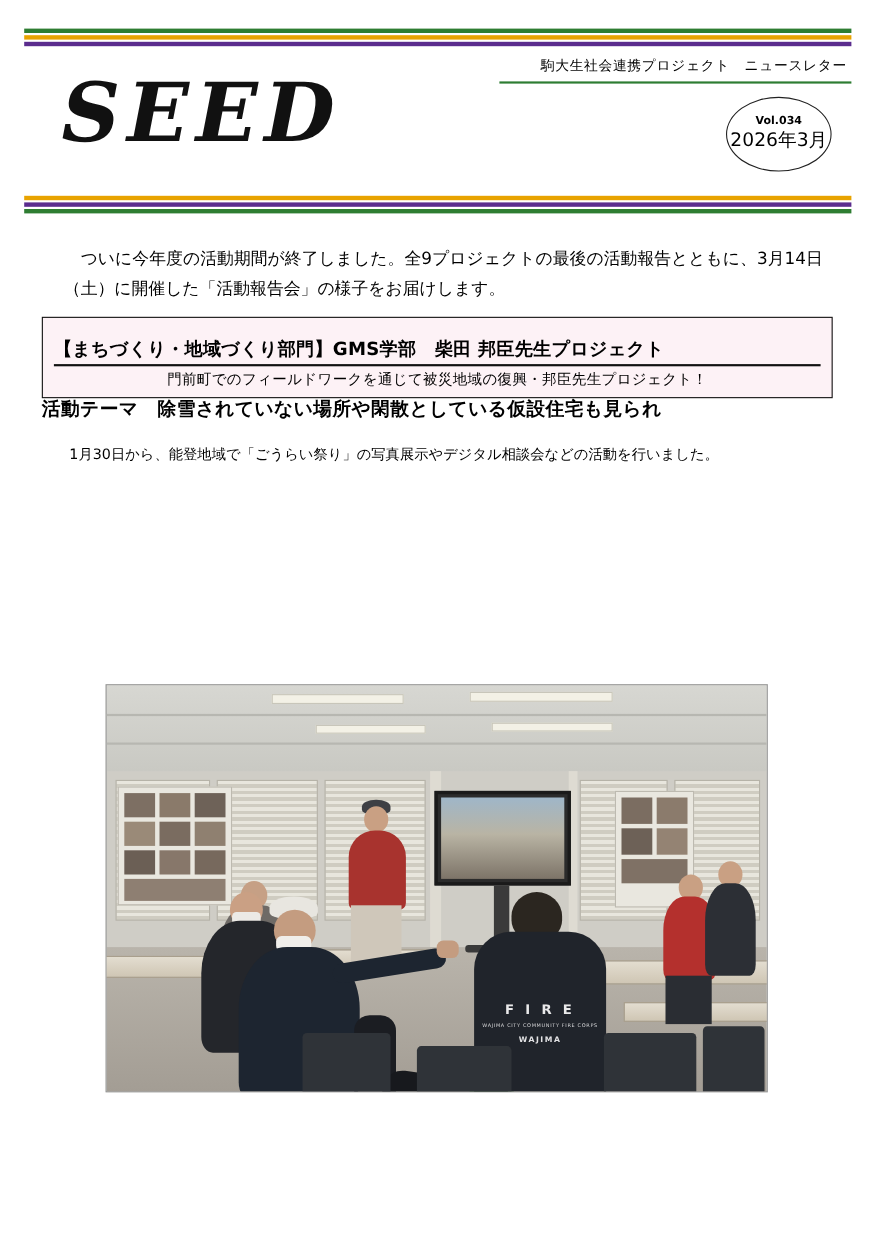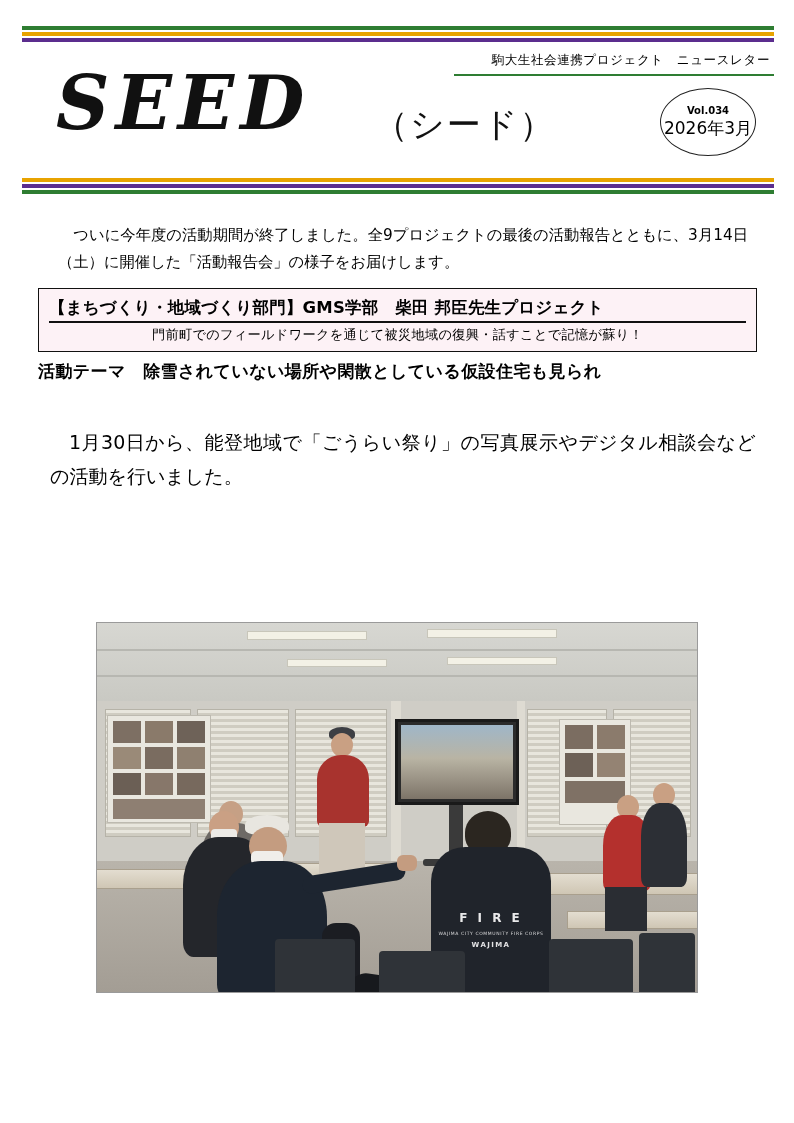--- a/index.html
+++ b/index.html
@@ -125,21 +125,21 @@
   .intro p { text-indent: 1em; }
 
   
   .section-banner {
     position: absolute;
     top: 288px;
     left: 38px;
     width: 719px;
     border: 1.6px solid #111;
     background: #fdf2f6;
-    padding: 8px 10px 7px 10px;
+    padding: 18px 10px 7px 10px;
   }
   .section-banner .cat {
     font-size: 16.5px;
     font-weight: 700;
     color: #000;
     letter-spacing: 0.2px;
     line-height: 1.3;
   }
   .section-banner .catline {
     width: 100%;
@@ -165,25 +165,24 @@
     color: #000;
     letter-spacing: 0.4px;
   }
 
   
   .body-text {
     position: absolute;
     top: 402px;
     left: 50px;
     width: 706px;
-    font-size: 19px;
+    font-size: 13px;
     line-height: 1.78;
     color: #000;
     text-align: justify;
-    margin-top: 24px;
   }
   .body-text p { text-indent: 1em; }
   .body-text p + p { margin-top: 18px; }
 
   
   .photo-wrap {
     position: absolute;
     top: 622px;
     left: 96px;
     width: 602px;
@@ -254,41 +253,40 @@
   <div class="topbars">
     <div class="bar bar-green"></div>
     <div class="bar bar-orange"></div>
     <div class="bar bar-purple"></div>
   </div>
 
   <div class="header">
     <div class="newsletter-label">駒大生社会連携プロジェクト　ニュースレター</div>
     <div class="label-rule"></div>
     <div class="seed-title">SEED</div>
-    <div class="seed-sub">（シード）</div>
     <div class="vol-badge">
       <div class="vol-no">Vol.034</div>
       <div class="vol-date">2026年3月</div>
     </div>
   </div>
 
   <div class="botbars">
     <div class="bar bar-orange"></div>
     <div class="bar bar-purple"></div>
     <div class="bar bar-green"></div>
   </div>
 
   <div class="intro">
     <p>ついに今年度の活動期間が終了しました。全9プロジェクトの最後の活動報告とともに、3月14日（土）に開催した「活動報告会」の様子をお届けします。</p>
   </div>
 
   <div class="section-banner">
     <div class="cat">【まちづくり・地域づくり部門】GMS学部　柴田 邦臣先生プロジェクト</div>
     <div class="catline"></div>
-    <div class="sub">門前町でのフィールドワークを通じて被災地域の復興・話すことで記憶が蘇り！</div>
+    <div class="sub">門前町でのフィールドワークを通じて被災地域の復興・邦臣先生プロジェクト！</div>
   </div>
 
   <div class="theme">活動テーマ　除雪されていない場所や閑散としている仮設住宅も見られ</div>
 
   <div class="body-text">
     <p>1月30日から、能登地域で「ごうらい祭り」の写真展示やデジタル相談会などの活動を行いました。</p>
   </div>
 
   <div class="photo-wrap">
     <div class="photo">

